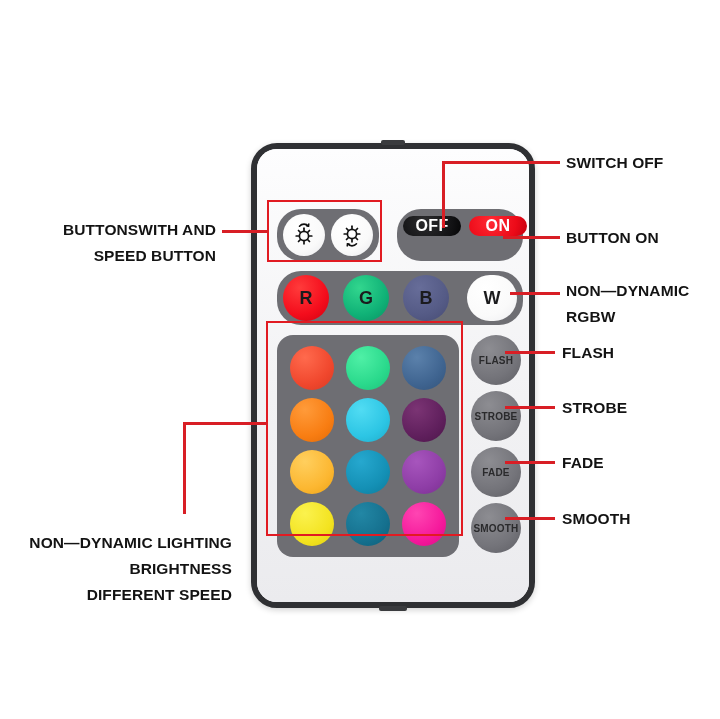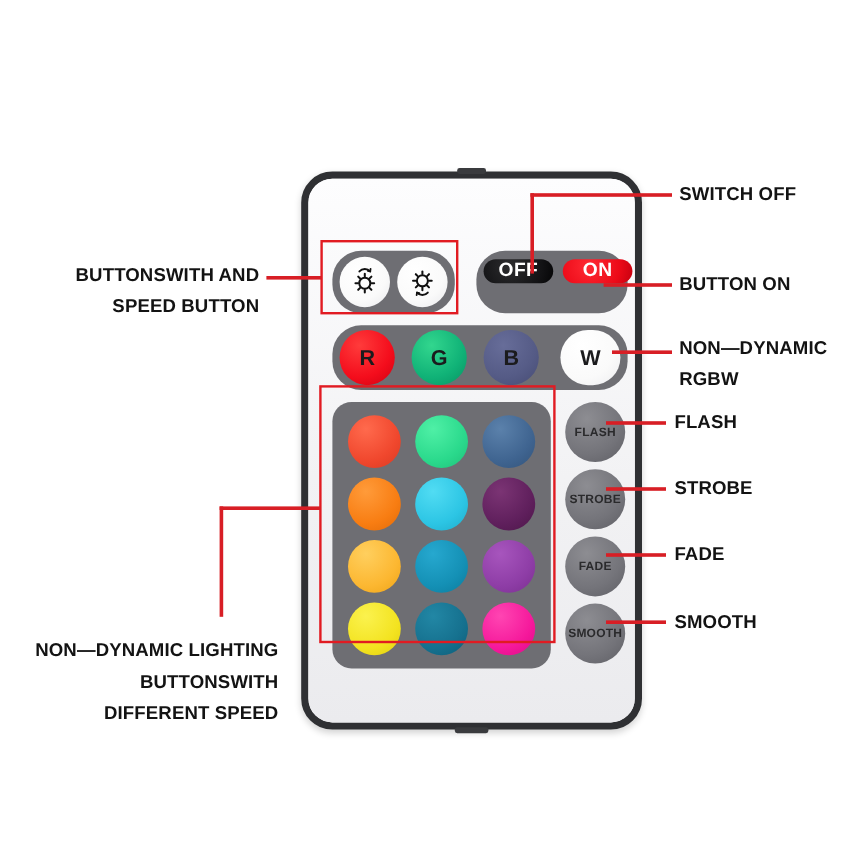--- a/index.html
+++ b/index.html
@@ -346,21 +346,21 @@
   <div class="ln ln-h" style="left:183px; top:422px; width:84px;"></div>
   <div class="ln ln-v" style="left:183px; top:422px; height:92px;"></div>
 
   <div class="ann-text ann-left" style="left:18px; top:217px; width:198px;">
     <div>BUTTONSWITH AND</div>
     <div>SPEED BUTTON</div>
   </div>
 
   <div class="ann-text ann-left" style="left:10px; top:494px; width:222px;margin-top:36px;">
     <div>NON—DYNAMIC LIGHTING</div>
-    <div>BUTTONSWITH</div>
+    <div>BRIGHTNESS</div>
     <div>DIFFERENT SPEED</div>
   </div>
 
   <div class="ann-text ann-right" style="left:566px; top:150px;">SWITCH OFF</div>
 
   <div class="ann-text ann-right" style="left:566px; top:225px;">BUTTON ON</div>
 
   <div class="ann-text ann-right" style="left:566px; top:278px;">
     <div>NON—DYNAMIC</div>
     <div>RGBW</div>

